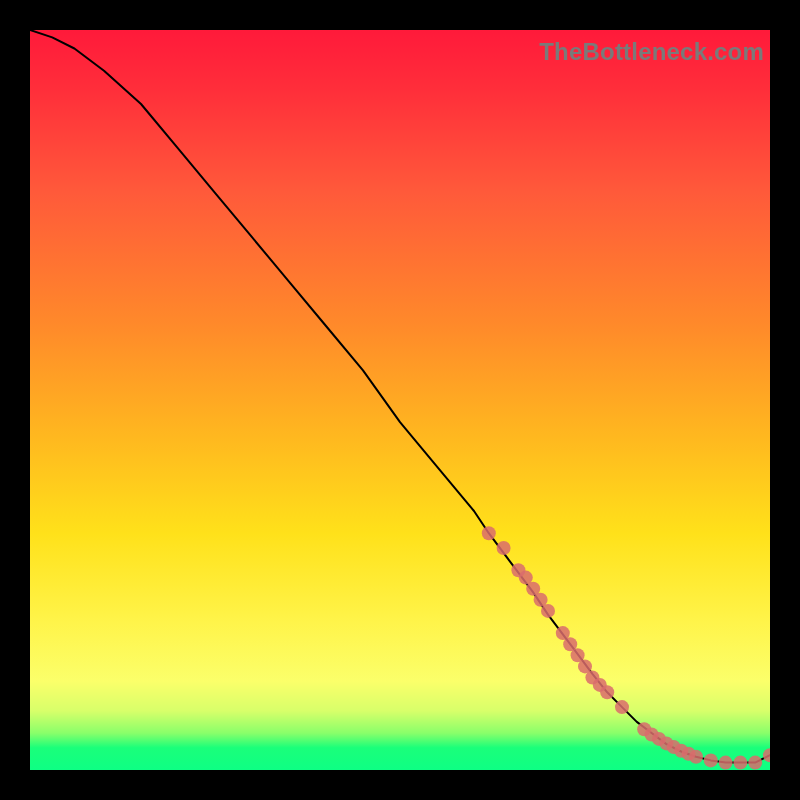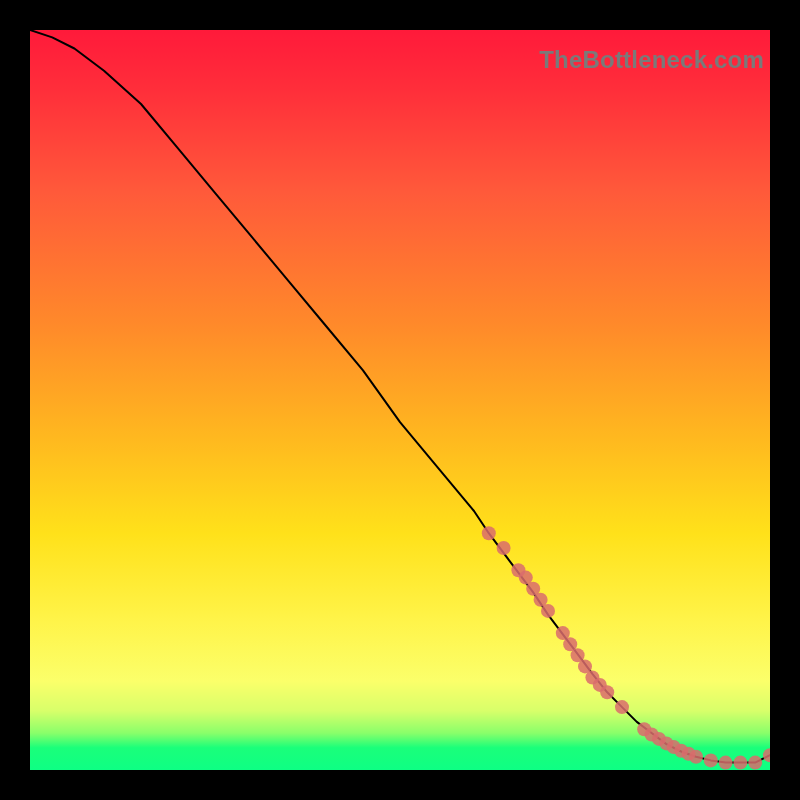--- a/index.html
+++ b/index.html
@@ -36,21 +36,21 @@
       #fbff6a 88%,
       #d8ff6a 92%,
       #8aff6a 95%,
       #1aff7a 97%,
       #0eff84 100%
     );
   }
   .watermark {
     position: absolute;
     right: 6px;
-    top: 16px;
+    top: 8px;
     font-size: 24px;
     font-weight: 600;
     color: #7a7a7a;
     letter-spacing: 0.2px;
     user-select: none;
   }
   .overlay {
     position: absolute;
     left: 0;
     top: 0;

